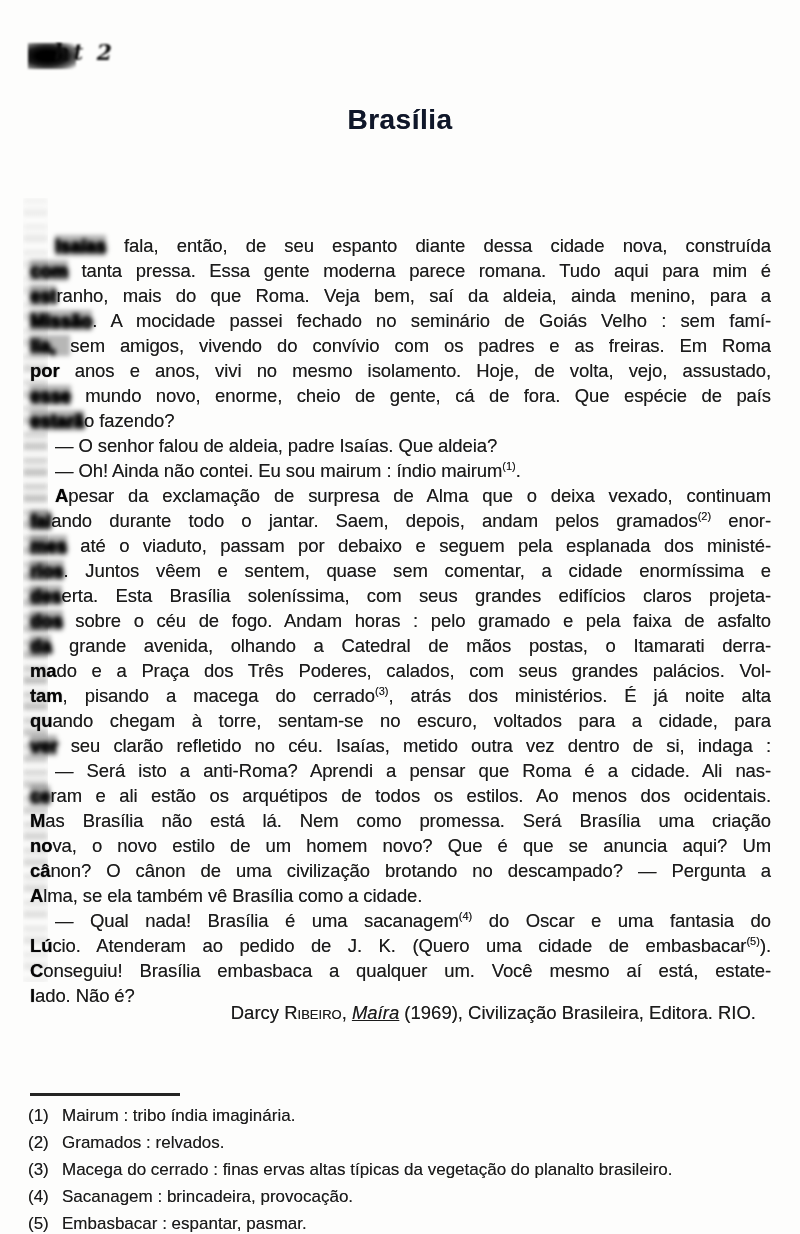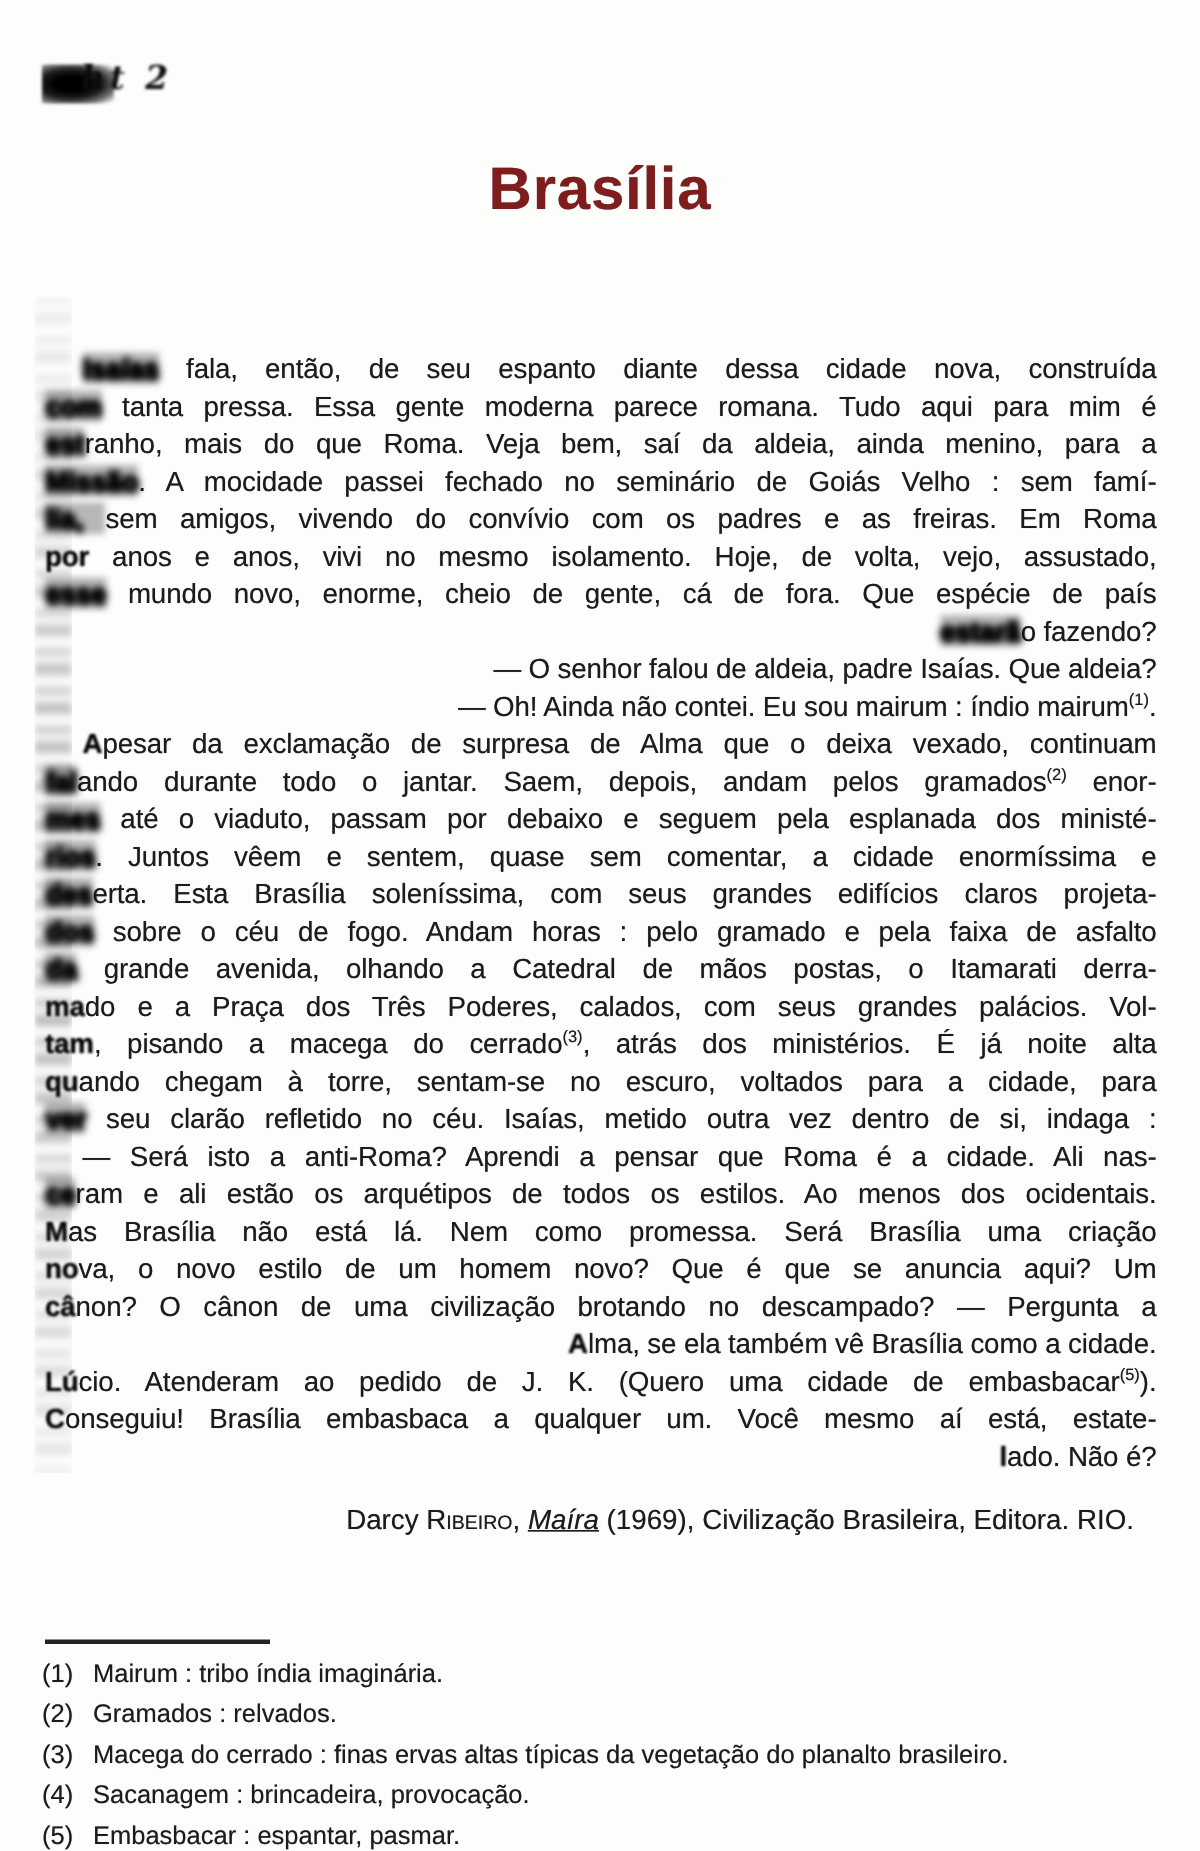--- a/index.html
+++ b/index.html
@@ -16,31 +16,31 @@
     filter:blur(1px);
   }
   .stamp-text{
     position:absolute;left:26px;top:-1px;
     font-family:"DejaVu Serif",serif;font-style:italic;font-weight:700;
     font-size:22px;color:#0d0d0d;letter-spacing:3px;filter:blur(1.1px);
   }
   
   .title{
     position:absolute;top:104px;left:0;width:100%;margin:0;
-    text-align:center;font-size:40px;font-weight:700;color:#7f1d1d;
+    text-align:center;font-size:28px;font-weight:700;color:#0f172a;
     letter-spacing:.5px;text-shadow:0 0 .5px rgba(0,0,0,.55);
   }
   
   .body-text{
     position:absolute;left:30px;top:196px;width:741px;
     font-size:18.5px;line-height:25px;letter-spacing:-.1px;
     text-shadow:0 0 .5px rgba(0,0,0,.55);
     margin-top:37px;
   }
-  .line{white-space:normal;text-align:right;}
+  .line{white-space:normal;}
   .line.ind{text-indent:25px;}
   .line.jst{text-align:justify;text-align-last:justify;text-justify:inter-word;}
   sup{font-size:11px;line-height:0;vertical-align:super;letter-spacing:0;}
   
   .sm-heavy{
     color:#000;font-weight:700;
     filter:blur(2.1px) contrast(1.5);
     text-shadow:0 0 2px #000,0 0 4px #151515,1px 1px 2px #222;
     background:rgba(35,35,35,.28);
   }
@@ -109,20 +109,21 @@
       <div class="line jst"><span class="sm-light">ma</span>do e a Praça dos Três Poderes, calados, com seus grandes palácios. Vol-</div>
       <div class="line jst"><span class="sm-light">tam</span>, pisando a macega do cerrado<sup>(3)</sup>, atrás dos ministérios. É já noite alta</div>
       <div class="line jst"><span class="sm-light">qu</span>ando chegam à torre, sentam-se no escuro, voltados para a cidade, para</div>
       <div class="line jst"><span class="sm-heavy">ver</span> seu clarão refletido no céu. Isaías, metido outra vez dentro de si, indaga :</div>
       <div class="line ind jst">— Será isto a anti-Roma? Aprendi a pensar que Roma é a cidade. Ali nas-</div>
       <div class="line jst"><span class="sm-heavy">ce</span>ram e ali estão os arquétipos de todos os estilos. Ao menos dos ocidentais.</div>
       <div class="line jst"><span class="sm-light">M</span>as Brasília não está lá. Nem como promessa. Será Brasília uma criação</div>
       <div class="line jst"><span class="sm-light">no</span>va, o novo estilo de um homem novo? Que é que se anuncia aqui? Um</div>
       <div class="line jst"><span class="sm-light">câ</span>non? O cânon de uma civilização brotando no descampado? — Pergunta a</div>
       <div class="line"><span class="sm-light">A</span>lma, se ela também vê Brasília como a cidade.</div>
+      <div class="line ind jst">— Qual nada! Brasília é uma sacanagem<sup>(4)</sup> do Oscar e uma fantasia do</div>
       <div class="line jst"><span class="sm-light">Lú</span>cio. Atenderam ao pedido de J. K. (Quero uma cidade de embasbacar<sup>(5)</sup>).</div>
       <div class="line jst"><span class="sm-light">C</span>onseguiu! Brasília embasbaca a qualquer um. Você mesmo aí está, estate-</div>
       <div class="line"><span class="sm-light">l</span>ado. Não é?</div>
     </div>
 
   <div class="left-smear"></div>
 
   <div class="attribution"><span>Darcy </span><span class="sc">Ribeiro</span><span>, </span><span class="it">Maíra</span><span> (1969), Civilização Brasileira, Editora. RIO.</span></div>
 
   <div class="fn-rule"></div>

